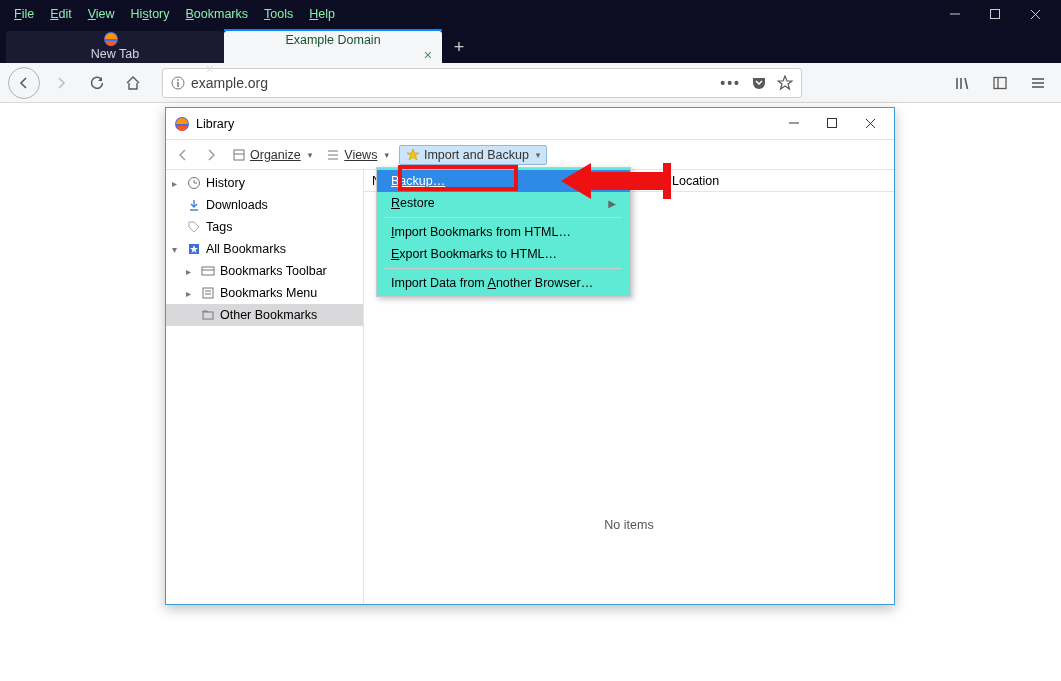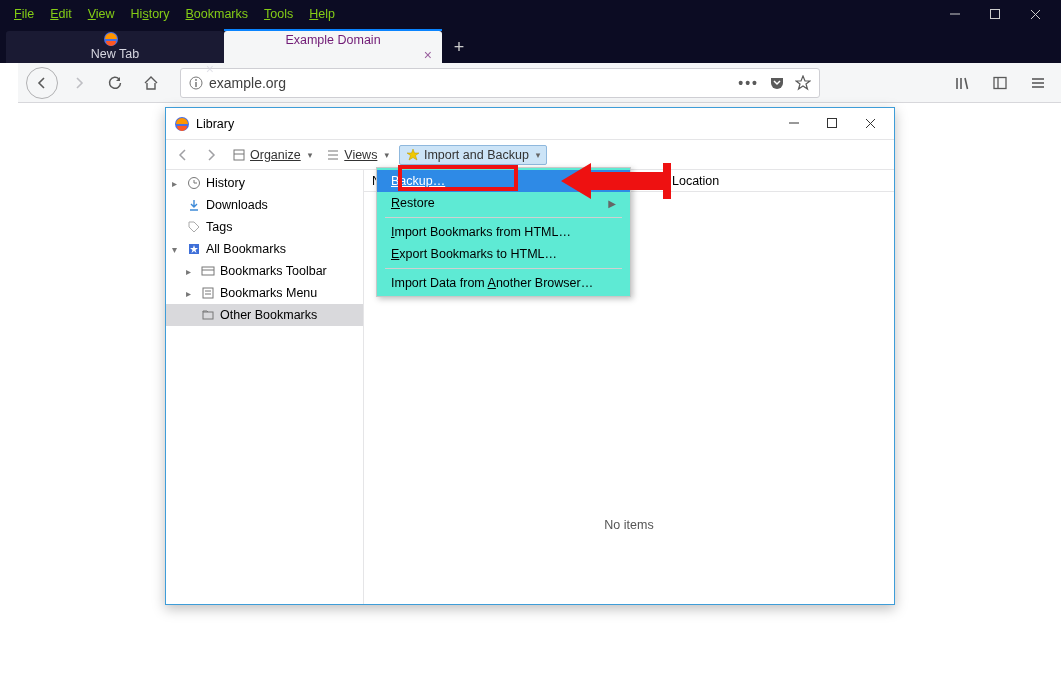--- a/index.html
+++ b/index.html
@@ -1,36 +1,36 @@
 <!DOCTYPE html>
 <html><head>
 <meta charset="utf-8">
 <style>
 * { box-sizing: border-box; margin: 0; padding: 0; font-family: "Segoe UI", Arial, sans-serif; }
 html,body { width:1061px; height:681px; background:#fff; overflow:hidden; }
 
 
-.menubar { height:28px; background:#0c0c23; display:flex; align-items:center; padding:0 6px; color:#84cc16; font-size:12.5px; }
+.menubar { height:28px; background:#0c0c23; display:flex; align-items:center; padding:0 6px; color:#86efac; font-size:12.5px; }
 .menubar .m { padding:4px 8px; cursor:default; }
 .menubar .m u { text-decoration:underline; }
 .winctrl { margin-left:auto; display:flex; }
 .winctrl .wc { width:40px; height:28px; display:flex; align-items:center; justify-content:center; color:#ccc; }
 
 
 .tabstrip { height:35px; background:#0c0c23; display:flex; align-items:flex-end; padding-left:6px; }
 .tab { height:32px; width:218px; display:flex; align-items:center; padding:0 10px; font-size:12.5px; color:#d6d6e0; position:relative; border-top-left-radius:3px; border-top-right-radius:3px;flex-direction:column; }
 .tab.inactive { background:#1a1a33; }
-.tab.active { background:#f5f6f7; color:#701a75; }
+.tab.active { background:#f5f6f7; color:#14532d; }
 .tab.active::before { content:""; position:absolute; top:-2px; left:0; right:0; height:2px; background:#0a84ff; }
 .tab .favi { width:16px; height:16px; margin-right:8px; display:inline-flex; align-items:center; justify-content:center; }
 .tab .close { margin-left:auto; color:inherit; opacity:.7; font-size:14px; }
 .newtab { width:34px; height:32px; display:flex; align-items:center; justify-content:center; color:#ccc; font-size:18px; }
 
 
-.navbar { height:40px; background:#f5f6f7; border-bottom:1px solid #d7d7db; display:flex; align-items:center; padding:0 8px; gap:6px;margin-left:18px; }
+.navbar { height:40px; background:#f5f6f7; border-bottom:1px solid #d7d7db; display:flex; align-items:center; padding:0 8px; gap:6px; }
 .navbtn { width:30px; height:30px; display:flex; align-items:center; justify-content:center; color:#5a5a5a; border-radius:3px; }
 .navbtn.circ { border:1px solid #b1b1b3; border-radius:50%; width:32px; height:32px; }
 .navbtn.dis { color:#bfbfc4; }
 .urlbar { flex:1; height:30px; border:1px solid #cfcfd4; border-radius:3px; background:#fff; display:flex; align-items:center; padding:0 8px; margin:0 8px; font-size:14px; color:#404040; max-width:640px; }
 .urlbar .site { margin-left:6px; }
 .urlbar .tail { margin-left:auto; display:flex; gap:10px; align-items:center; color:#5a5a5a; }
 .dots { letter-spacing:2px; font-weight:bold; }
 .navright { margin-left:auto; display:flex; gap:8px; align-items:center; }
 
 

